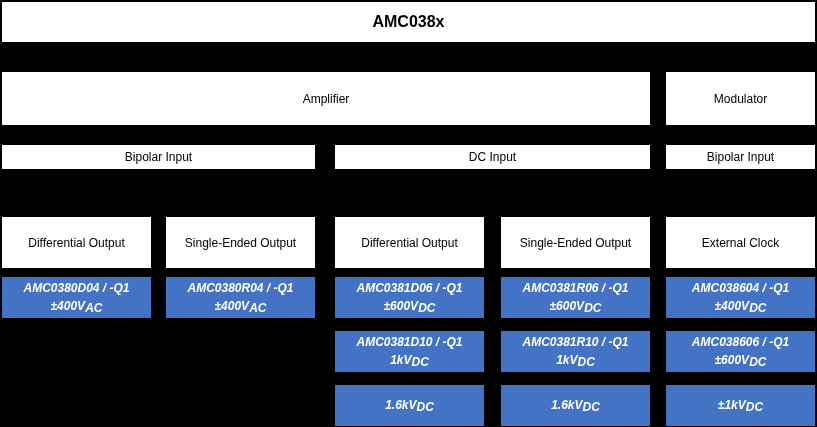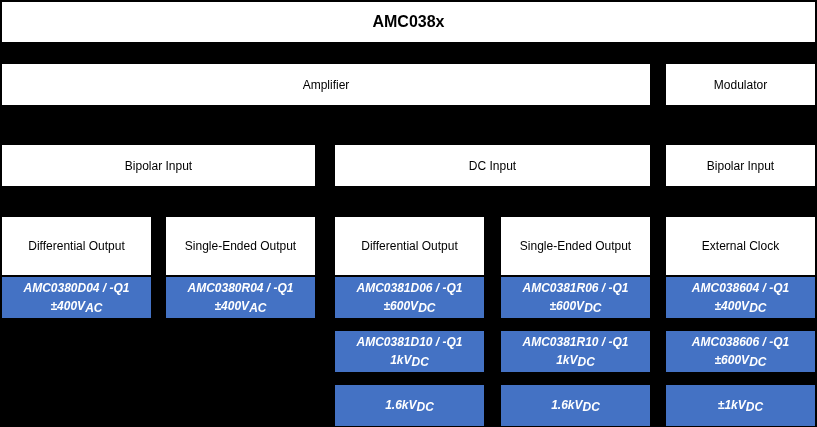--- a/index.html
+++ b/index.html
@@ -24,23 +24,23 @@
   .title-box span{font-size:16px;font-weight:bold;}
   .blue{
     background:var(--part-fill,#4472C4);
     color:var(--part-text,#ffffff);
     font-size:12px;font-style:italic;font-weight:bold;
     line-height:18px;
   }
   .blue .sub{font-size:12px;font-style:italic;vertical-align:-2px;}
   
   .r1{top:2px;height:40px}
-  .r2{top:64px;height:41px}
-  .r3{top:145px;height:41px}
-  .r4{top:217px;height:58px}
+  .r2{top:72px;height:53px}
+  .r3{top:145px;height:24px}
+  .r4{top:217px;height:51px}
   .r5{top:277px;height:41px}
   .r6{top:331px;height:41px}
   .r7{top:385px;height:41px}
   
   .c1{left:2px;width:149px}
   .c2{left:166px;width:149px}
   .c3{left:335px;width:149px}
   .c4{left:501px;width:149px}
   .c5{left:666px;width:149px}
   .span-full{left:2px;width:813px}

